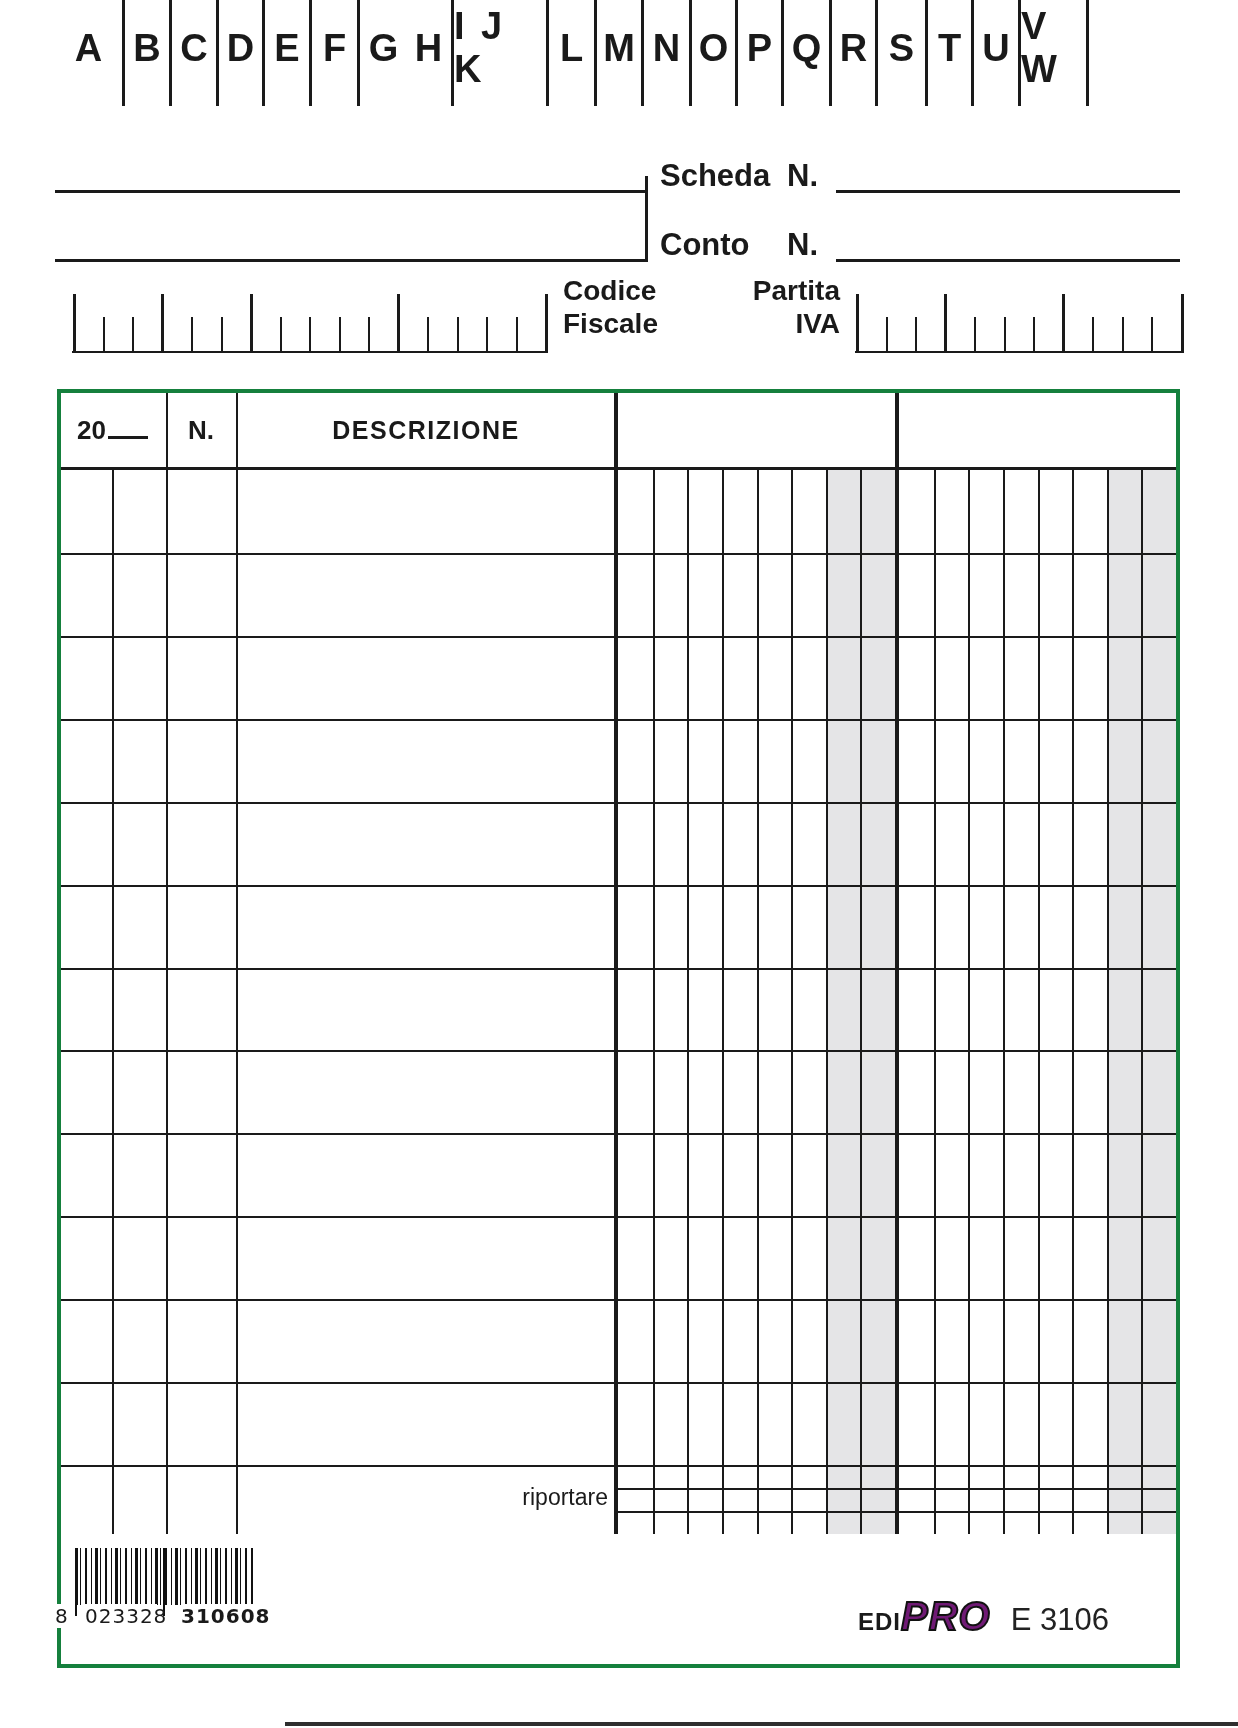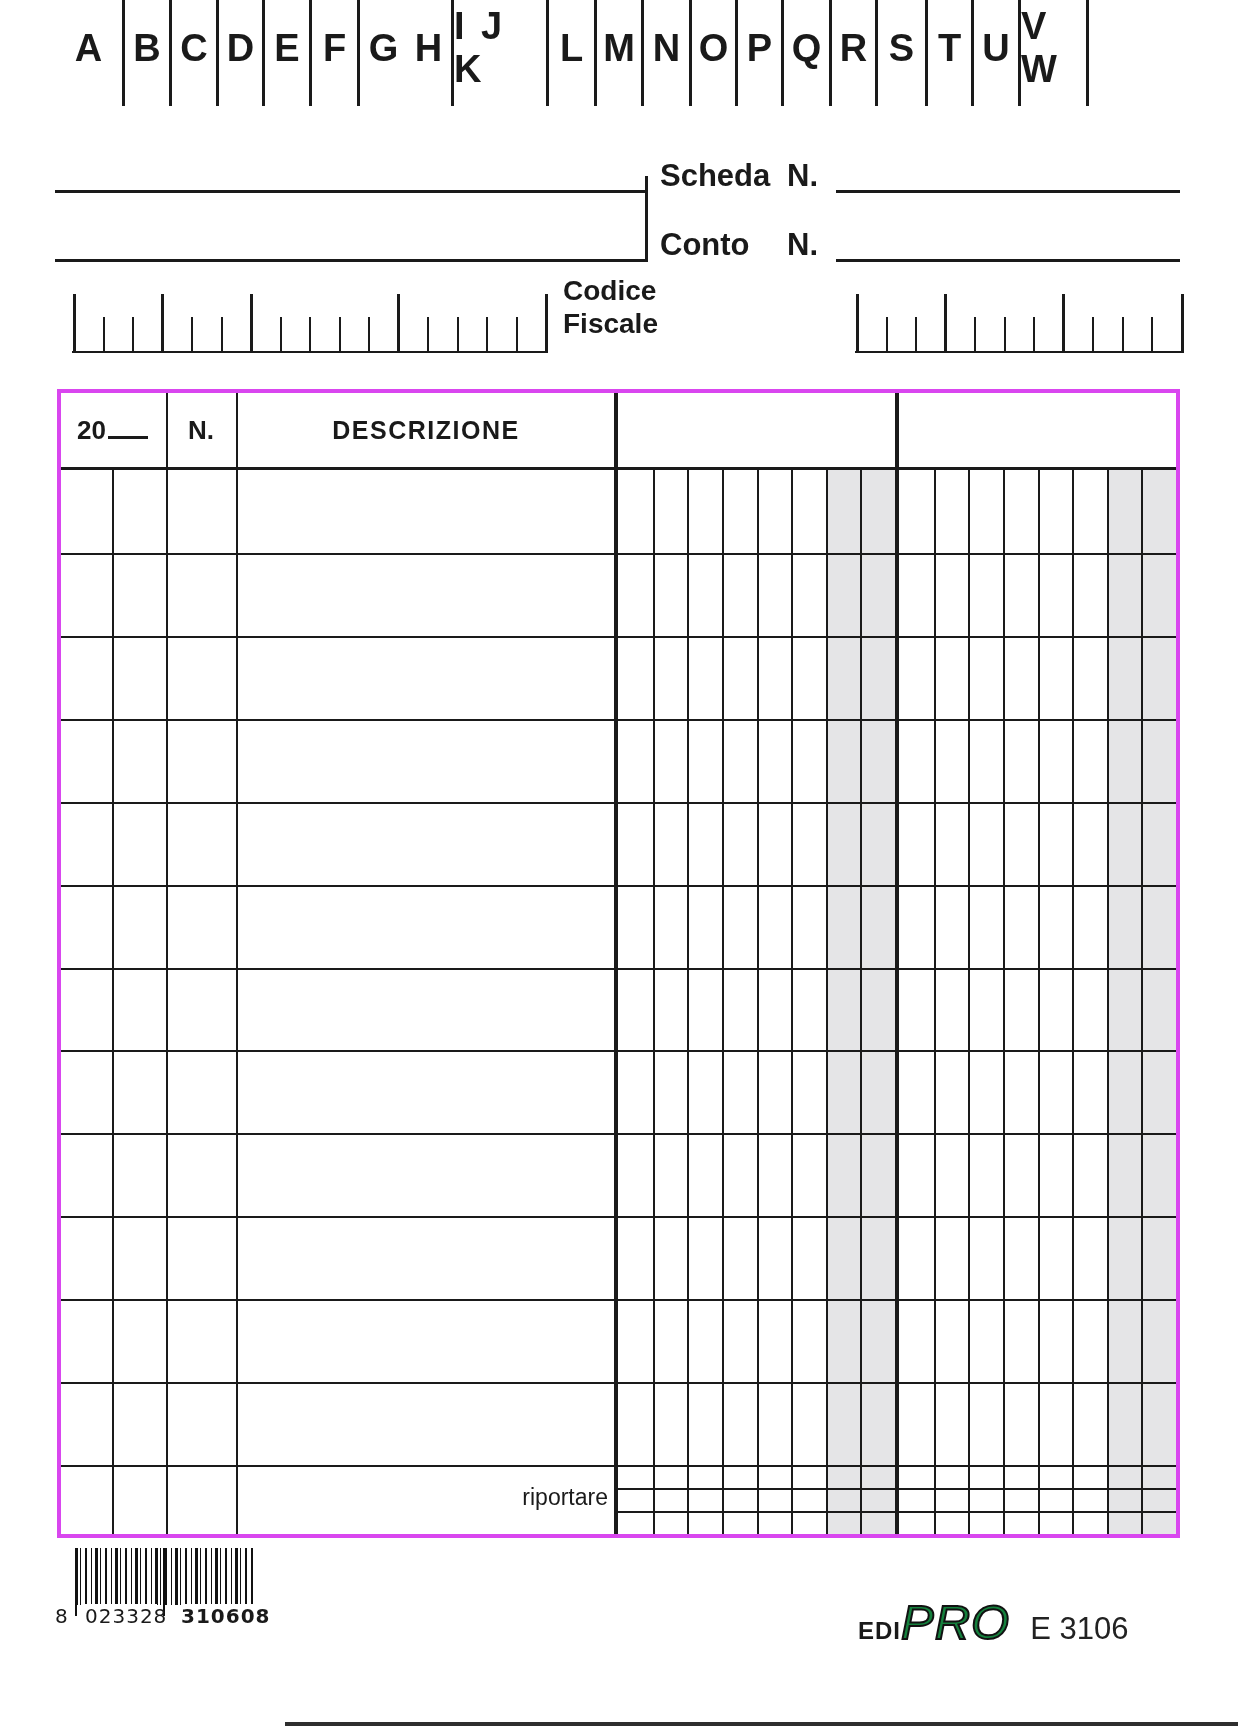--- a/index.html
+++ b/index.html
@@ -10,36 +10,36 @@
   
   .alpha{position:absolute;left:55px;top:0;height:106px;display:flex;}
   .tab{box-sizing:border-box;height:106px;display:flex;align-items:center;justify-content:center;
        font-weight:bold;font-size:38px;padding-bottom:10px;word-spacing:6px;}
   .tab.sep{border-right:3px solid #1a1a1a;}
   
   .fieldrow{position:absolute;display:flex;justify-content:space-between;
             font-weight:bold;font-size:31px;}
   .biglbl{position:absolute;font-weight:bold;font-size:28px;line-height:33px;}
   
-  .table{position:absolute;left:57px;top:389px;width:1123px;height:1149px;
-         box-sizing:border-box;border:4px solid #d946ef;}
+  .table{position:absolute;left:57px;top:389px;width:1123px;height:1279px;
+         box-sizing:border-box;border:4px solid #15803d;}
   .hcell{position:absolute;font-weight:bold;font-size:26px;}
   .uline{display:inline-block;width:40px;border-bottom:3px solid #1a1a1a;height:1px;margin-left:2px;}
   .riportare{position:absolute;left:358px;top:1484px;width:250px;text-align:right;
              font-size:23px;color:#1a1a1a;}
   
   .bars{position:absolute;left:75px;top:1548px;width:180px;height:57px;
         background:repeating-linear-gradient(90deg,#111 0 3px,#fff 3px 5px,#111 5px 6px,
                    #fff 6px 10px,#111 10px 12px,#fff 12px 16px,#111 16px 17px,#fff 17px 20px);}
   .guard{position:absolute;top:1548px;width:2px;height:68px;background:#111;}
   .bcdigit{position:absolute;top:1604px;font-size:20px;letter-spacing:1px;
            font-family:"DejaVu Sans",sans-serif;background:#fff;}
   .brand{position:absolute;left:858px;top:1594px;white-space:nowrap;}
   .brand .solid{font-size:24px;font-weight:700;letter-spacing:1px;}
-  .brand .outline{font-size:49px;font-weight:400;font-style:italic;color:#15803d;
+  .brand .outline{font-size:40px;font-weight:700;font-style:italic;color:#701a75;
                   -webkit-text-stroke:2px #111;letter-spacing:1px;}
   .brand .model{font-size:31px;font-weight:400;color:#222;margin-left:20px;}
 </style>
 </head>
 <body>
 
 <div class="sheet">
 
   <div class="alpha" id="alpha">
       <div class="tab sep" style="width: 70px;">A</div>
@@ -95,20 +95,24 @@
       <div class="l" style="left: 397px; top: 294px; width: 3px; height: 59px;"></div>
       <div class="l" style="left: 427px; top: 317px; width: 2px; height: 36px;"></div>
       <div class="l" style="left: 456.5px; top: 317px; width: 2px; height: 36px;"></div>
       <div class="l" style="left: 486px; top: 317px; width: 2px; height: 36px;"></div>
       <div class="l" style="left: 515.5px; top: 317px; width: 2px; height: 36px;"></div>
       <div class="l" style="left: 544.5px; top: 294px; width: 3px; height: 59px;"></div>
     </div>
   <div class="biglbl" style="left:563px;top:274px;">
     <div>Codice</div>
     <div>Fiscale</div>
+  </div>
+  <div class="biglbl" style="left:690px;top:274px;width:150px;text-align:right;">
+    <div>Partita</div>
+    <div>IVA</div>
   </div>
   <div id="ivacomb">
       <div class="l" style="left: 855px; top: 351px; width: 329px; height: 2px;"></div>
       <div class="l" style="left: 855.5px; top: 294px; width: 3px; height: 59px;"></div>
       <div class="l" style="left: 885.545px; top: 317px; width: 2px; height: 36px;"></div>
       <div class="l" style="left: 915.091px; top: 317px; width: 2px; height: 36px;"></div>
       <div class="l" style="left: 944.136px; top: 294px; width: 3px; height: 59px;"></div>
       <div class="l" style="left: 974.182px; top: 317px; width: 2px; height: 36px;"></div>
       <div class="l" style="left: 1003.73px; top: 317px; width: 2px; height: 36px;"></div>
       <div class="l" style="left: 1033.27px; top: 317px; width: 2px; height: 36px;"></div>

